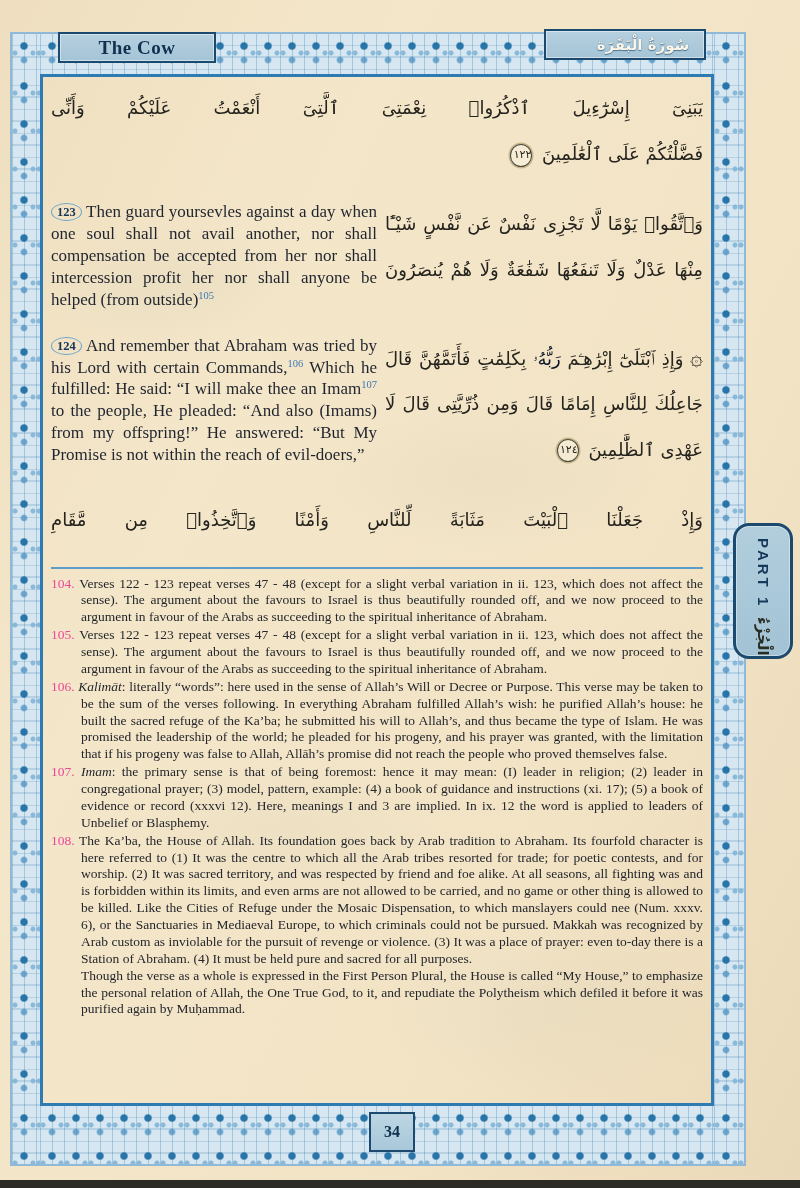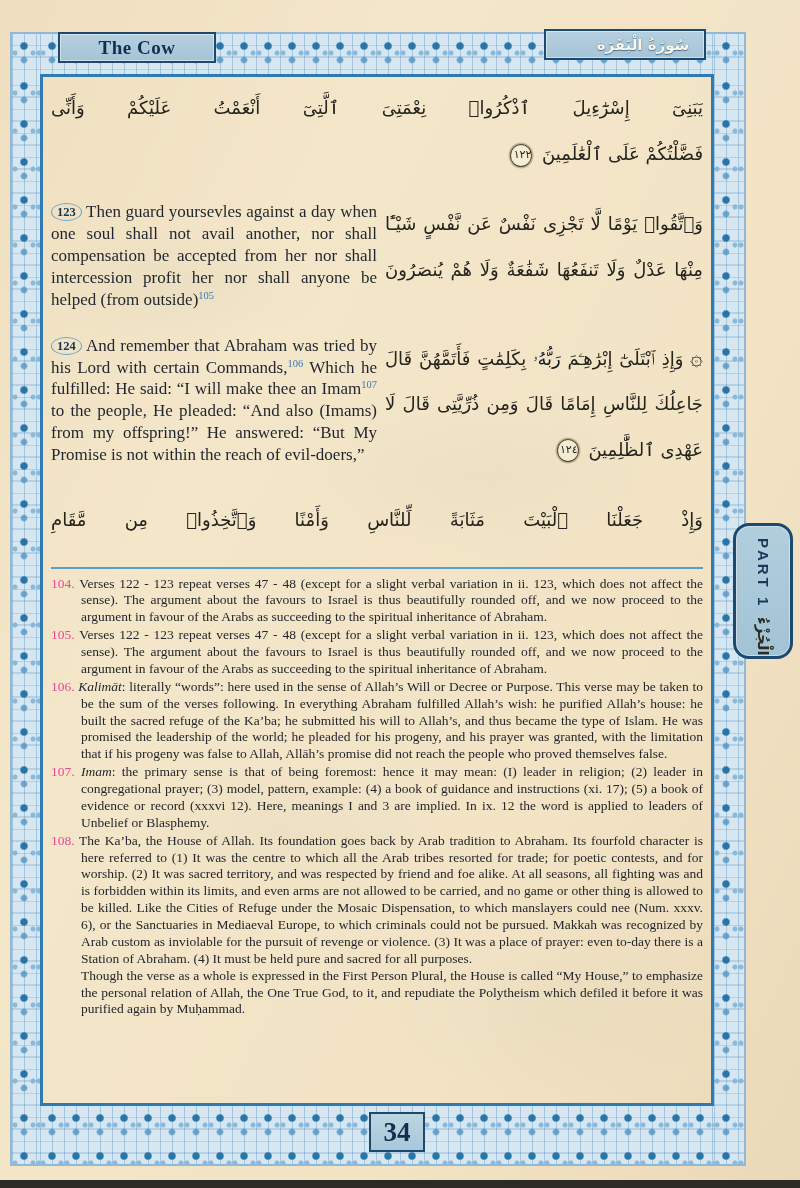--- a/index.html
+++ b/index.html
@@ -90,24 +90,24 @@
   
   .fn-sep{border:none;border-top:2px solid #5b9dc9;margin:2px 0 7px 0;}
   #footnotes{font-size:13.5px;line-height:1.25;text-align:justify;color:#23262c;}
   .footnote{padding-left:30px;text-indent:-30px;margin-bottom:1px;}
   .fn-num{color:#ec4899;}
   .fn-cont{text-indent:0;margin:0;}
   .fn-italic{font-style:italic;}
 
   
   .page-num-box{
-    position:absolute;left:369px;top:1112px;width:56px;height:40px;z-index:6;box-sizing:border-box;
+    position:absolute;left:369px;top:1112px;width:46px;height:40px;z-index:6;box-sizing:border-box;
     background:linear-gradient(180deg,#bcd5e2,#a8c8da);border:2.5px solid #1c4a6e;
     display:flex;align-items:center;justify-content:center;
-    font-weight:bold;font-size:27px;color:#11304f;
+    font-weight:bold;font-size:16px;color:#11304f;
   }
 </style>
 </head>
 <body>
 
 <div class="mottle"></div>
 
 <div class="frame">
   <div class="band"></div>
   <div class="band"></div>

